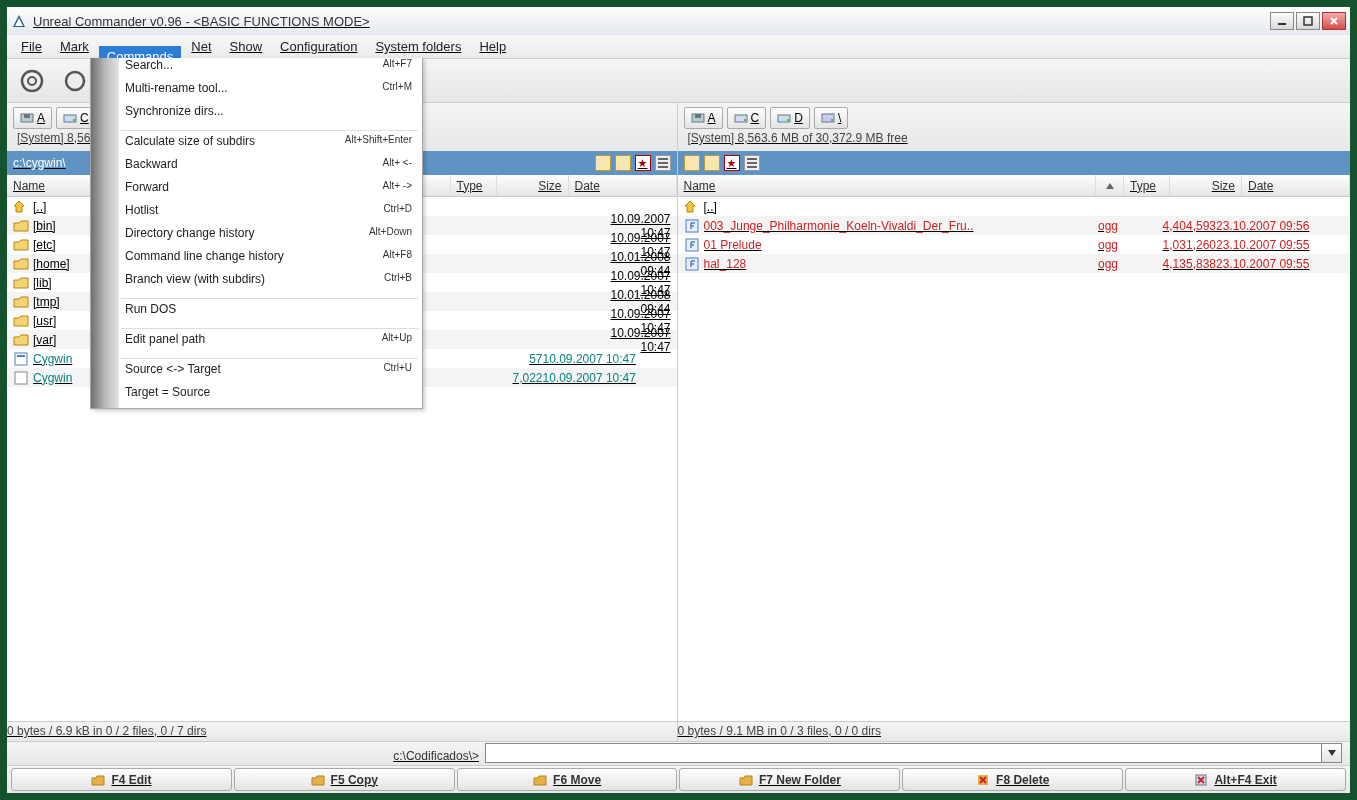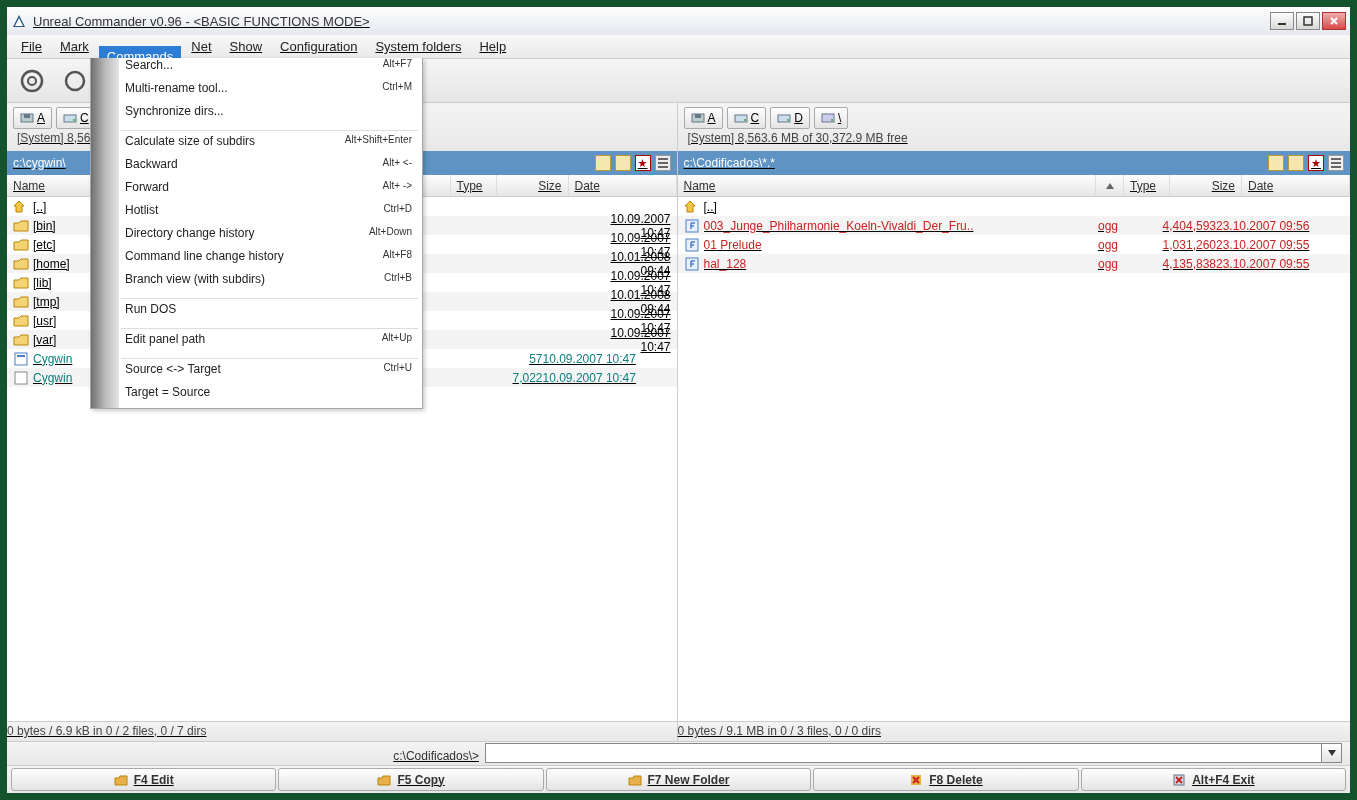--- a/index.html
+++ b/index.html
@@ -364,21 +364,20 @@
                   <rect x="1" y="3" width="12" height="8" fill="#cce" stroke="#678"></rect>
                   <circle cx="11" cy="9" r="1" fill="#3a3"></circle>
                 </svg>
               </span>
               <span>\</span>
             </div>
           </div>
         <div class="freespace">[System]  8,563.6 MB of  30,372.9 MB free</div>
       </div>
       <div class="path-row">
-        <span class="path-text">c:\Codificados\*.*</span>
         <div class="path-icons">
           <span class="pi"></span>
           <span class="pi"></span>
           <span class="pi star">★</span>
           <span class="pi menu">
               <span></span>
               <span></span>
               <span></span>
             </span>
         </div>
@@ -479,20 +478,28 @@
           </svg>
         </span>
         <span>F5 Copy</span>
       </div>
       <div class="fkey">
         <span class="fk-icon">
           <svg width="14" height="14">
             <path d="M1 5 L5 5 L6 3 L13 3 L13 12 L1 12 Z" fill="#e8b04a" stroke="#b8860b"></path>
           </svg>
         </span>
+        <span>F6 Move</span>
+      </div>
+      <div class="fkey">
+        <span class="fk-icon">
+          <svg width="14" height="14">
+            <path d="M1 5 L5 5 L6 3 L13 3 L13 12 L1 12 Z" fill="#e8b04a" stroke="#b8860b"></path>
+          </svg>
+        </span>
         <span>F7 New Folder</span>
       </div>
       <div class="fkey">
         <span class="fk-icon">
           <svg width="14" height="14">
             <rect x="2" y="2" width="10" height="10" fill="#e8b04a"></rect>
             <path d="M4 4 L10 10 M10 4 L4 10" stroke="#c22" stroke-width="2"></path>
           </svg>
         </span>
         <span>F8 Delete</span>

